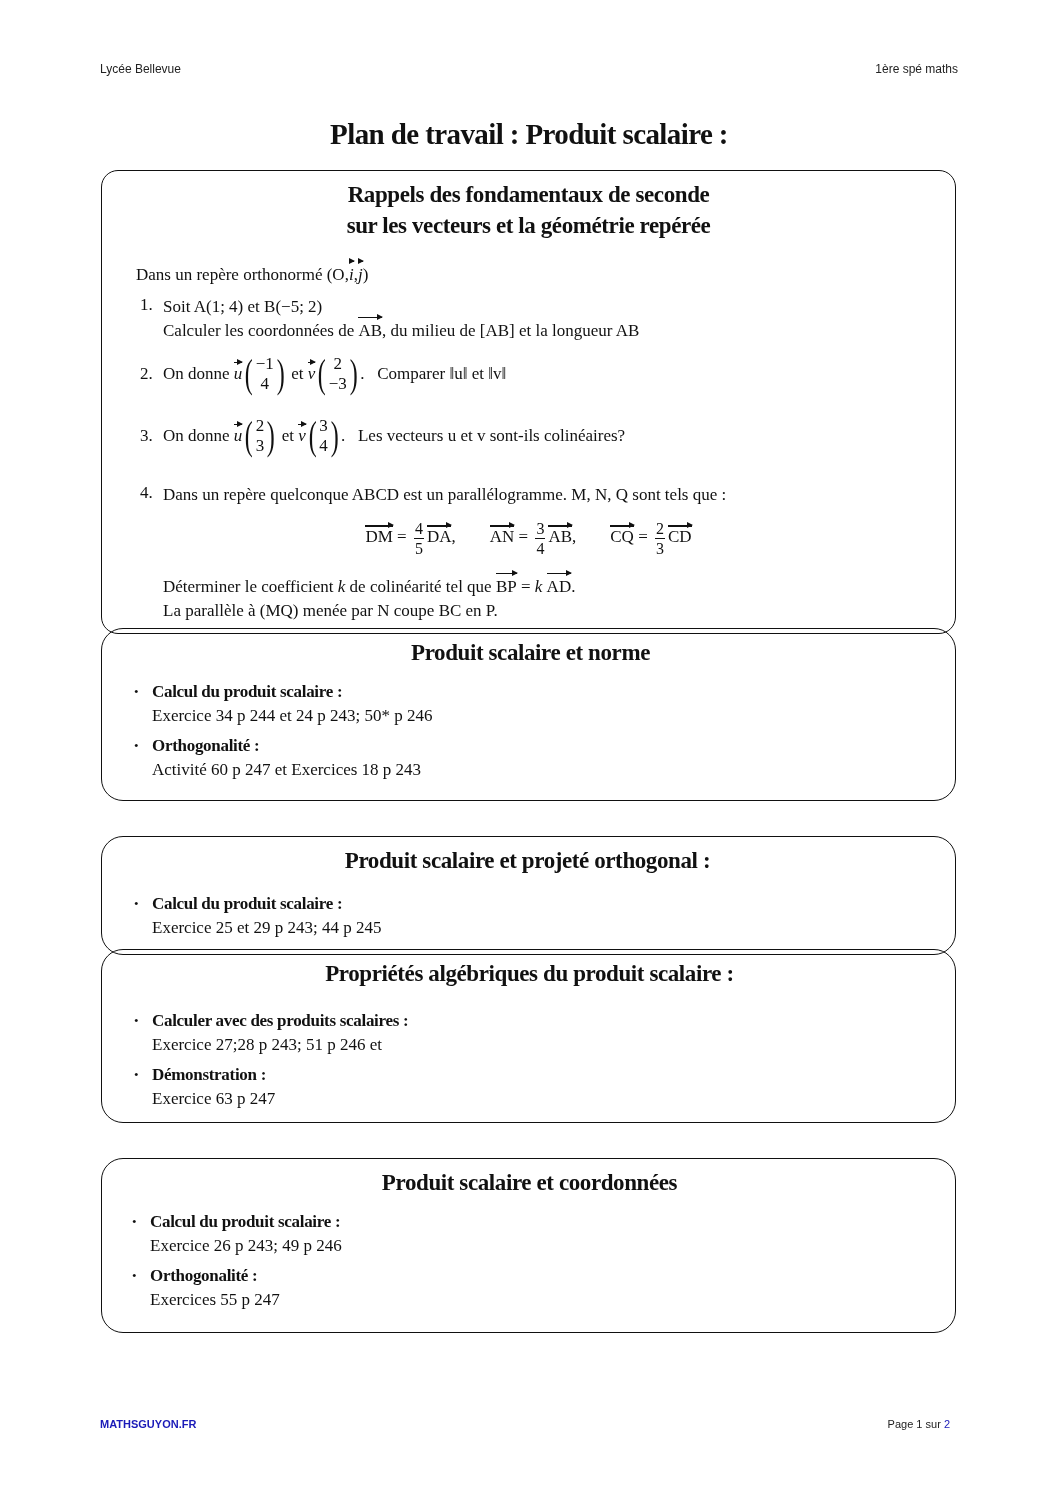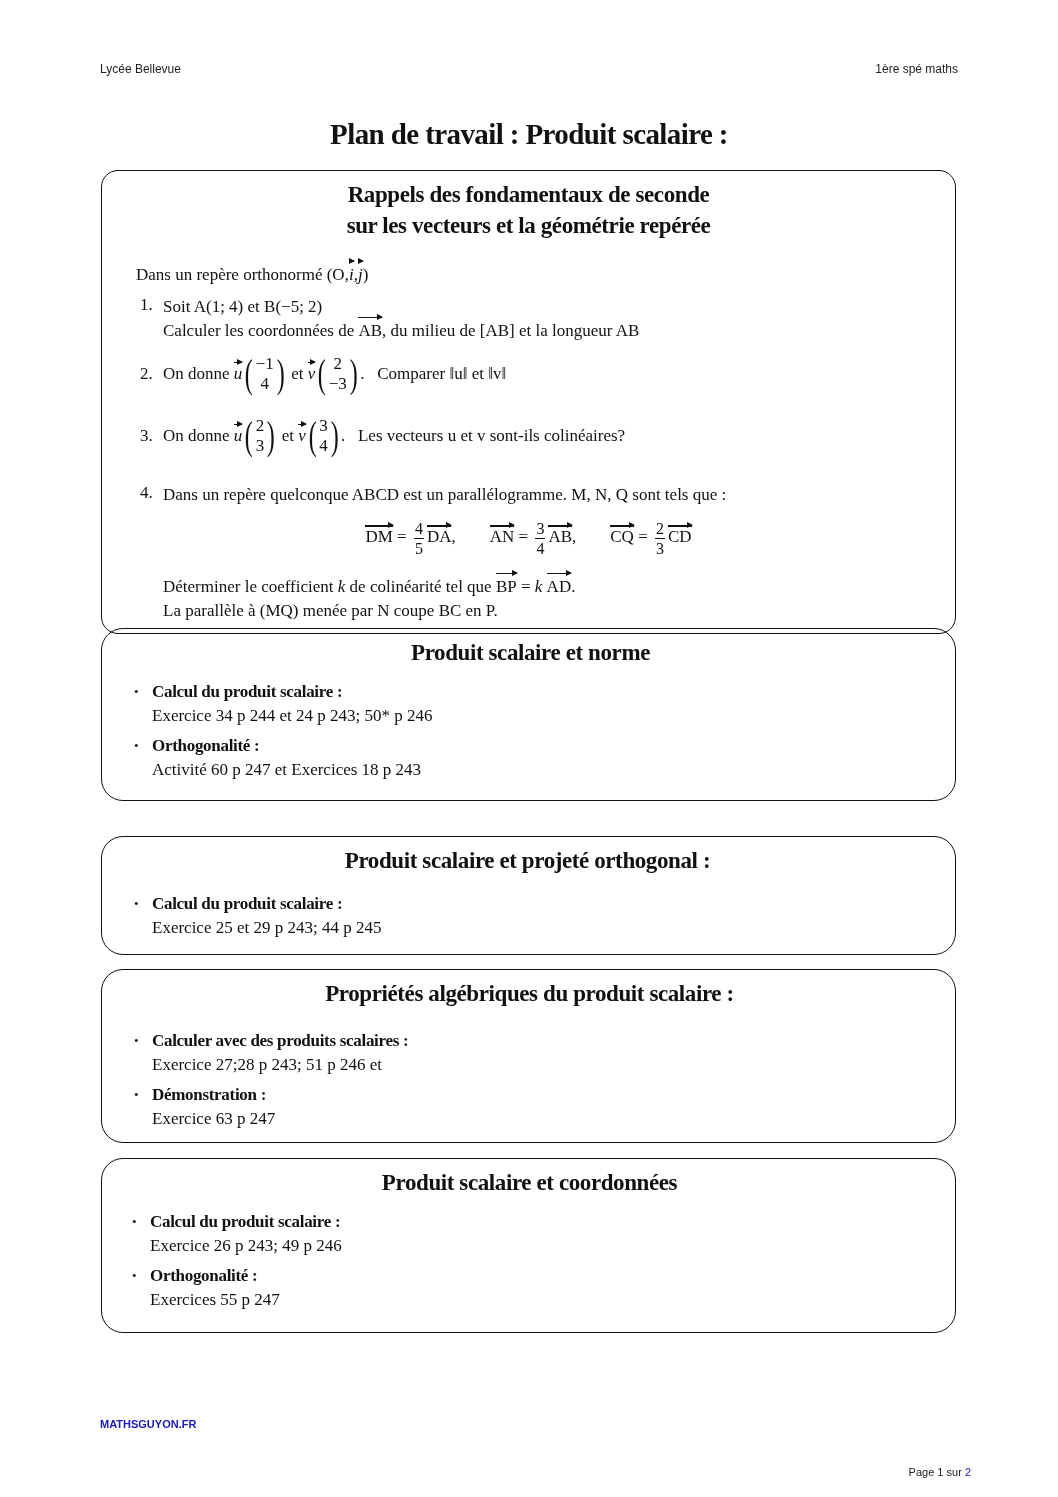--- a/index.html
+++ b/index.html
@@ -21,21 +21,21 @@
   .vec::before { content: ""; position: absolute; left: 0; right: 0; top: -2px; height: 1.2px; background: #111; }
   .vec::after { content: ""; position: absolute; right: -1px; top: -5px; border-left: 6px solid #111; border-top: 3.5px solid transparent; border-bottom: 3.5px solid transparent; }
   .mat { display: inline-flex; align-items: center; vertical-align: middle; }
   .mat .par { font-size: 40px; font-weight: 200; line-height: 40px; transform: scaleX(0.6); }
   .mat .col { display: inline-flex; flex-direction: column; align-items: center; line-height: 20px; font-size: 17px; }
   .frac { display: inline-flex; flex-direction: column; align-items: center; vertical-align: middle; line-height: 19px; font-size: 16px; margin: 0 3px; }
   .frac .num { border-bottom: 1.2px solid #111; padding: 0 1px; }
   .qline { line-height: 24px; }
   .footer { position: absolute; top: 1418px; font-family: "Liberation Sans", sans-serif; font-size: 11px; }
   .footer.left { left: 100px; color: #1a1ab8; font-weight: bold; }
-  .footer.right { right: 87px; color: #222; margin-top: 48px; }
+  .footer.right { right: 108px; color: #222; }
   .footer .pg { color: #1a1ab8; }
 </style>
 </head>
 <body>
 
 <div class="hdr left">Lycée Bellevue</div>
 <div class="hdr right">1ère spé maths</div>
 
 <div class="title">Plan de travail : Produit scalaire :</div>
 
@@ -146,21 +146,21 @@
   <h2>Produit scalaire et projeté orthogonal :</h2>
   <ul class="items" style="margin-top:16px;">
     <li>
       <span class="bullet">•</span>
       <div class="lbl">Calcul du produit scalaire :</div>
       <div>Exercice 25 et 29 p 243; 44 p 245</div>
     </li>
   </ul>
 </div>
 
-<div class="box" style="top:969px; height:174px; padding:8px 16px 0 18px;">
+<div class="box" style="top:949px; height:174px; padding:8px 16px 0 18px;">
   <h2>Propriétés algébriques du produit scalaire :</h2>
   <ul class="items" style="margin-top:20px;">
     <li>
       <span class="bullet">•</span>
       <div class="lbl">Calculer avec des produits scalaires :</div>
       <div>Exercice 27;28 p 243; 51 p 246 et</div>
     </li>
     <li>
       <span class="bullet">•</span>
       <div class="lbl">Démonstration :</div>

